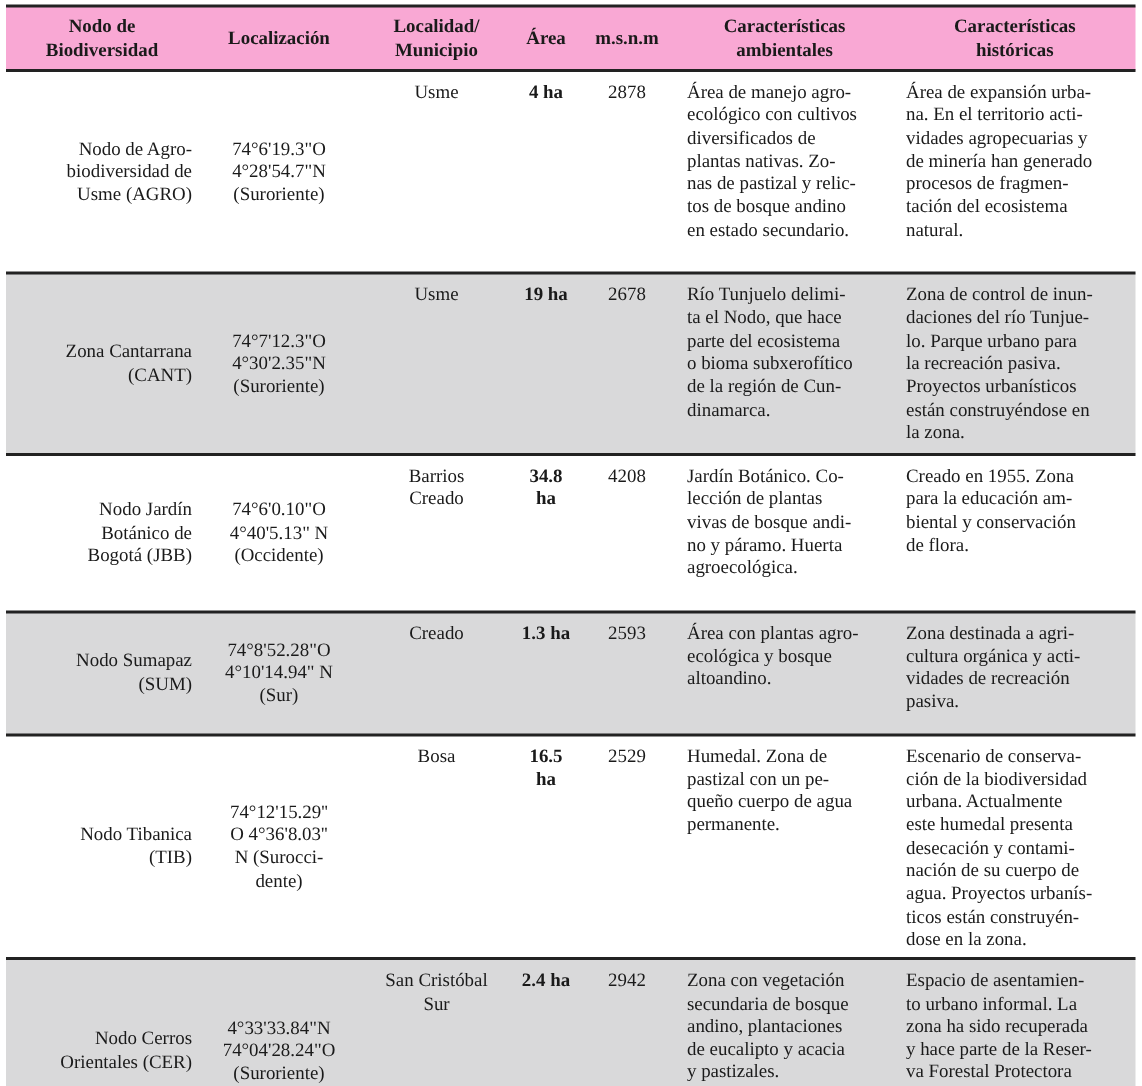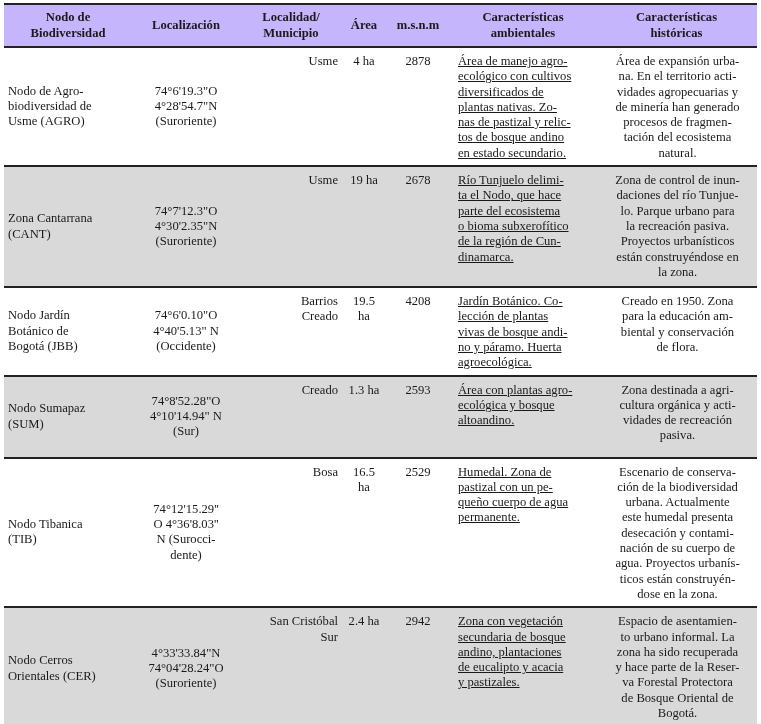--- a/index.html
+++ b/index.html
@@ -1,30 +1,30 @@
 <!DOCTYPE html>
 <html><head>
 <meta charset="utf-8">
 <style>
   html, body { margin: 0; padding: 0; background: #ffffff; }
   body { width: 761px; height: 724px; overflow: hidden; font-family: "DejaVu Serif", "Liberation Serif", serif; color: #1a1a1a; }
   .table-wrap { position: absolute; left: 4px; top: 3px; width: 753px; }
   table { border-collapse: collapse; width: 753px; table-layout: fixed; font-family: "Liberation Serif", "DejaVu Serif", serif; font-size: 12.6px; line-height: 15.3px; }
   th, td { vertical-align: top; padding: 0; }
-  thead tr { background: #c4b5fd; height: 43px; border-top: 2px solid #222; border-bottom: 2px solid #222; }
+  thead tr { background: #f9a8d4; height: 43px; border-top: 2px solid #222; border-bottom: 2px solid #222; }
   thead th { font-weight: bold; text-align: center; vertical-align: middle; padding: 2px 4px; }
   tbody tr { border-bottom: 2px solid #222; }
   tbody tr.shaded { background: #d9d9da; }
-  td.nodo { text-align: left; vertical-align: middle; padding: 0 4px; }
+  td.nodo { text-align: right; vertical-align: middle; padding: 0 4px; }
   td.loc { text-align: center; vertical-align: middle; padding: 0 4px; }
-  td.localidad { text-align: right; padding: 6px 4px 0 4px; }
-  td.area { text-align: center; padding: 6px 4px 0 4px; }
+  td.localidad { text-align: center; padding: 6px 4px 0 4px; }
+  td.area { text-align: center; padding: 6px 4px 0 4px; font-weight: bold; }
   td.msnm { text-align: center; padding: 6px 4px 0 4px; }
-  td.amb { text-align: left; padding: 6px 4px 4px 8px; text-decoration: underline; }
-  td.hist { text-align: center; padding: 6px 6px 4px 8px; }
+  td.amb { text-align: left; padding: 6px 4px 20px 8px; }
+  td.hist { text-align: left; padding: 6px 6px 4px 8px; }
   .ml { white-space: pre-line; }
 </style>
 </head>
 <body>
 
 <div class="table-wrap">
   <table>
     <colgroup>
       <col style="width:128px">
       <col style="width:108px">
@@ -100,29 +100,29 @@
       </tr>
       <tr style="height:88px">
         <td class="nodo ml">Nodo Jardín
 Botánico de
 Bogotá (JBB)</td>
         <td class="loc ml">74°6'0.10"O
 4°40'5.13" N
 (Occidente)</td>
         <td class="localidad ml">Barrios
 Creado</td>
-        <td class="area ml">19.5
+        <td class="area ml">34.8
 ha</td>
         <td class="msnm ml">4208</td>
         <td class="amb ml">Jardín Botánico. Co-
 lección de plantas
 vivas de bosque andi-
 no y páramo. Huerta
 agroecológica.</td>
-        <td class="hist ml">Creado en 1950. Zona
+        <td class="hist ml">Creado en 1955. Zona
 para la educación am-
 biental y conservación
 de flora.</td>
       </tr>
       <tr class="shaded" style="height:82px">
         <td class="nodo ml">Nodo Sumapaz
 (SUM)</td>
         <td class="loc ml">74°8'52.28"O
 4°10'14.94" N
 (Sur)</td>

